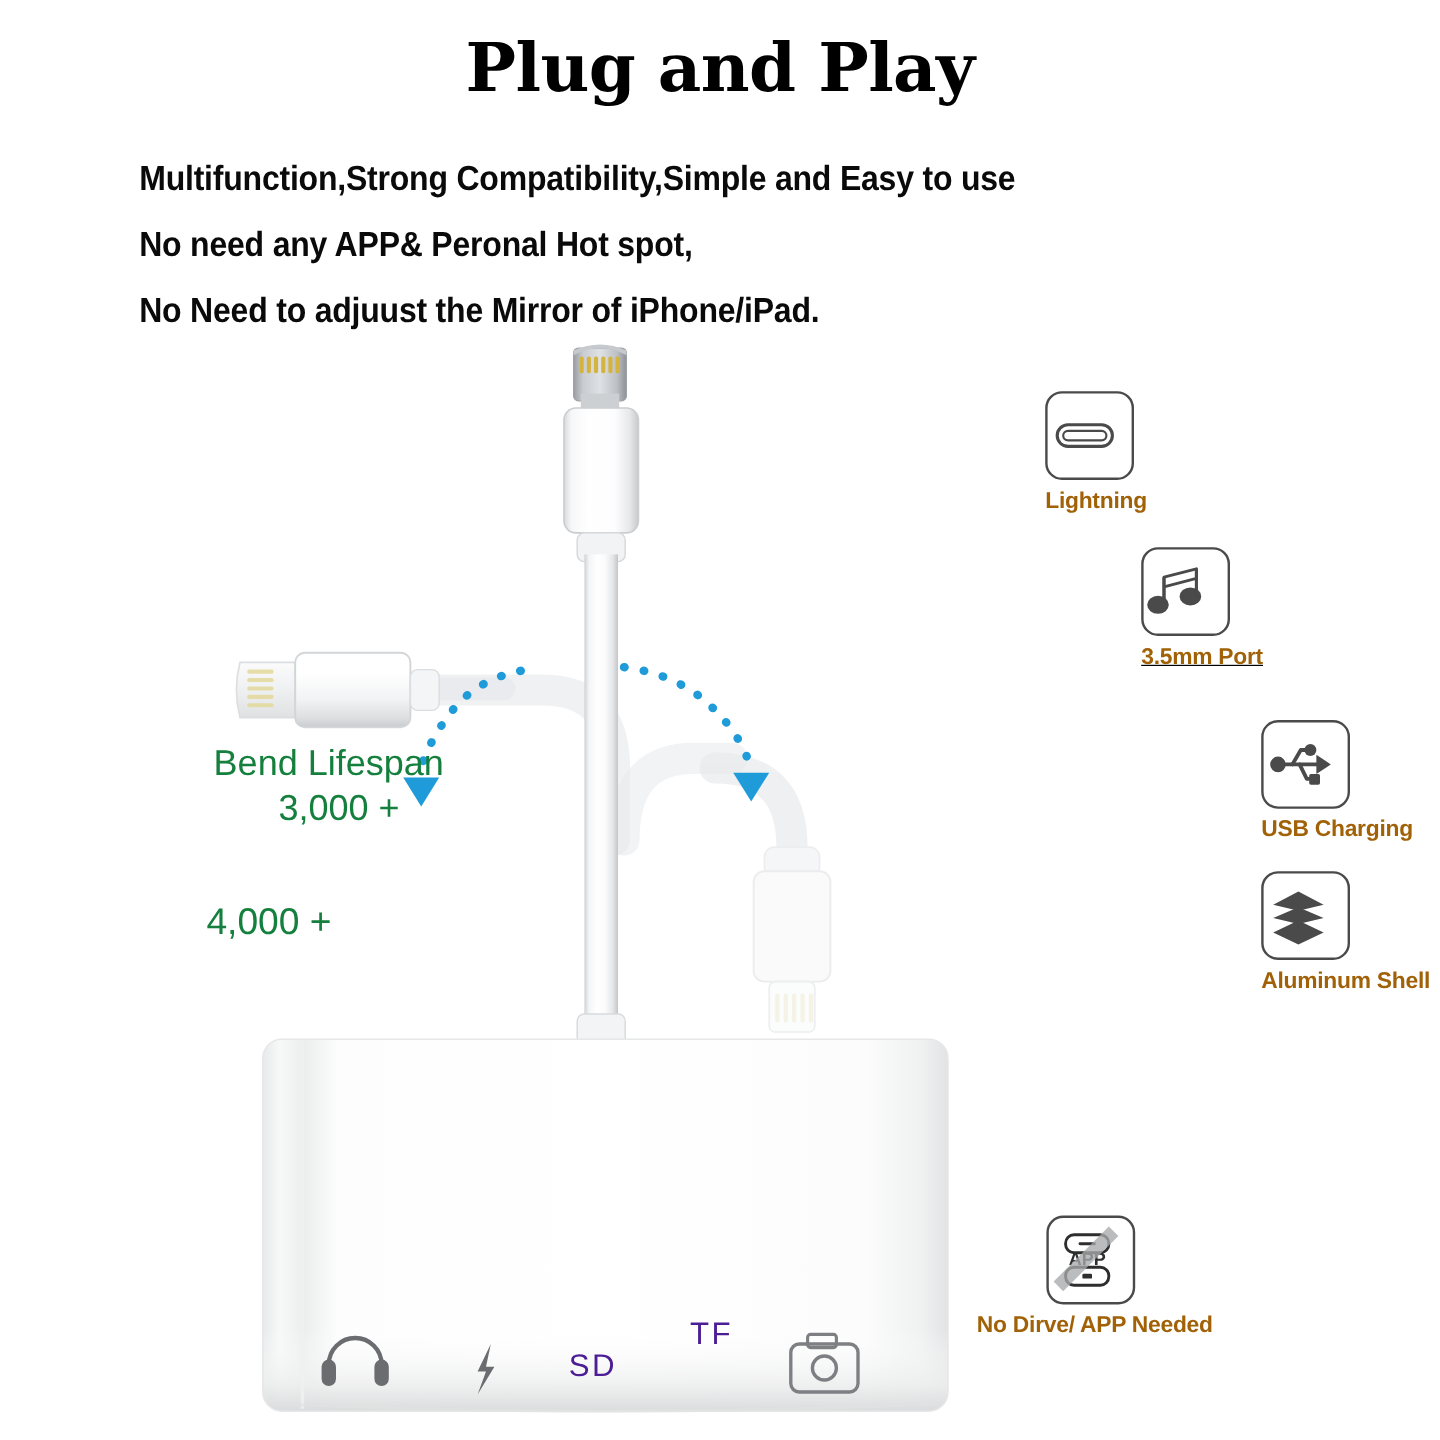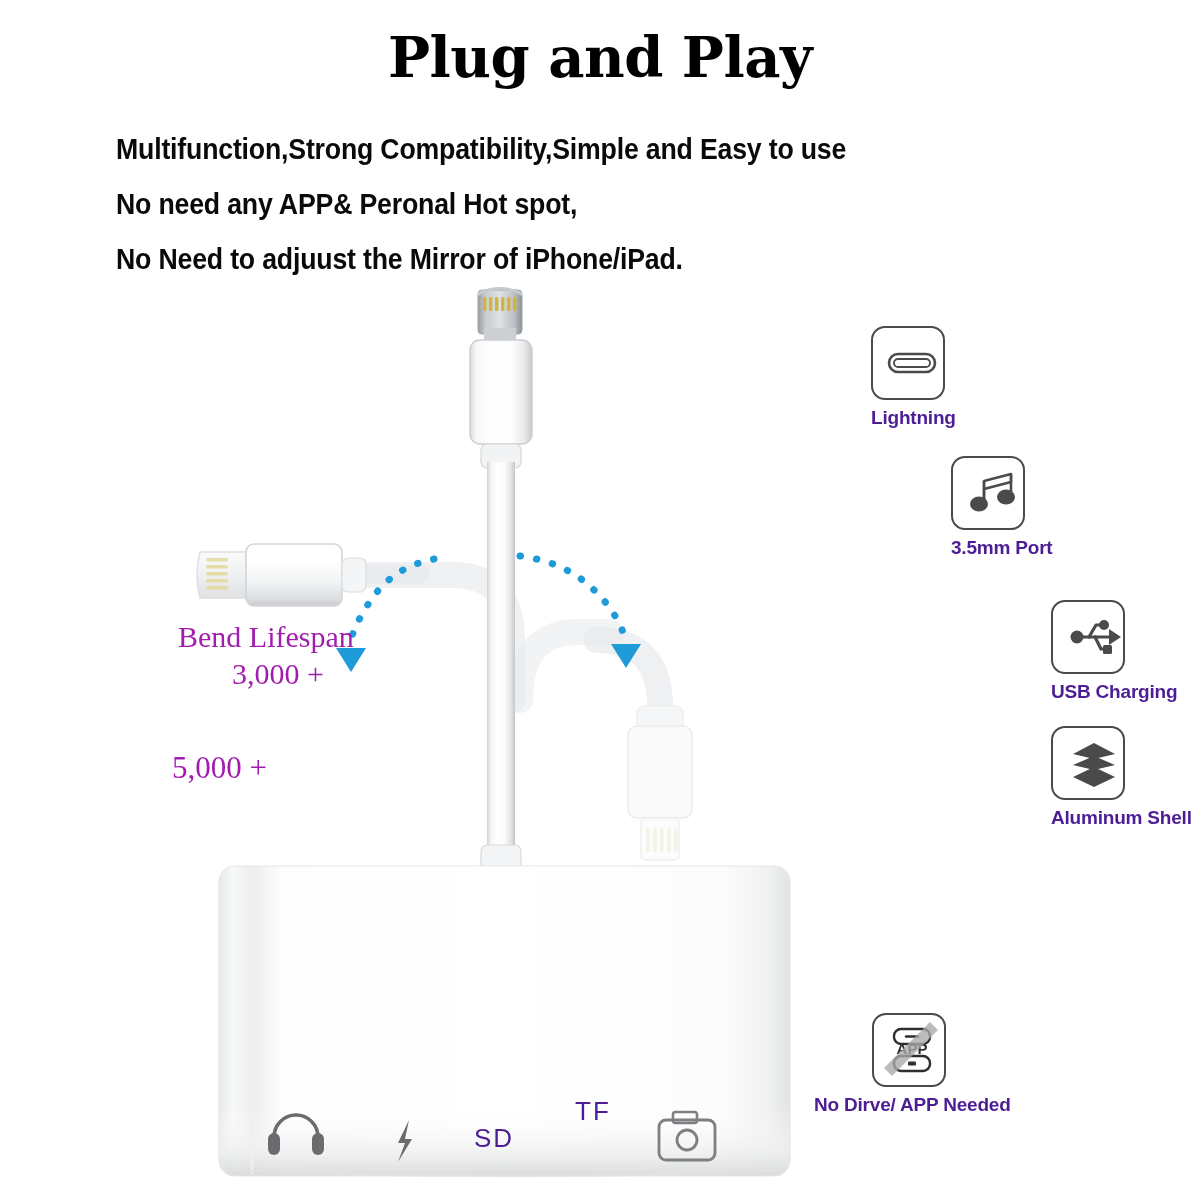--- a/index.html
+++ b/index.html
@@ -46,24 +46,24 @@
     transform-origin: left center;
     letter-spacing: -0.2px;
   }
   .subline.l1 { top: 133px; }
   .subline.l2 { top: 188px; }
   .subline.l3 { top: 243px; }
 
   
   .bluetext {
     position: absolute;
-    font-family: Liberation Serif, serif;
+    font-family: Liberation Sans, sans-serif;
     font-weight: normal;
     font-size: 30px;
-    color: #a21caf;
+    color: #15803d;
     white-space: nowrap;
     text-align: center;
   }
   .bend-l1 { top: 620px; left: 178px; }
   .bend-l2 { top: 657px; left: 232px; }
   .ins-l1  { top: 712px; left: 8px;  font-size: 31px; }
   .ins-l2  { top: 750px; left: 172px; font-size: 31px; }
 
   
   #product { position: absolute; top: 0; left: 0; }
@@ -75,29 +75,29 @@
   }
   .fbox {
     width: 74px;
     height: 74px;
     border: 2.5px solid #4a4a4a;
     border-radius: 14px;
     background: #ffffff;
     box-sizing: border-box;
     display: flex;
     align-items: center;
-    justify-content: flex-end;
+    justify-content: flex-start;
     position: relative;
   }
   .flabel {
     margin-top: 7px;
     font-family: "Liberation Sans", sans-serif;
     font-weight: bold;
     font-size: 19px;
-    color: #4c1d95;
+    color: #a16207;
     white-space: nowrap;
     letter-spacing: -0.2px;
   }
 
   
   .portlabel {
     position: absolute;
     font-family: "Liberation Sans", sans-serif;
     font-size: 26px;
     color: #4c1d95;
@@ -281,33 +281,33 @@
         <circle cx="687" cy="1140" r="10" fill="none" stroke="#7d7f82" stroke-width="2.8"></circle>
       </g>
     </g>
   </svg>
 
   <div class="portlabel" style="top:1123px; left:474px;">SD</div>
   <div class="portlabel" style="top:1096px; left:575px;">TF</div>
 
   <div class="bluetext bend-l1">Bend Lifespan</div>
   <div class="bluetext bend-l2">3,000 +</div>
-  <div class="bluetext ins-l2">5,000 +</div>
+  <div class="bluetext ins-l2">4,000 +</div>
 
   <div class="feature" style="top:326px; left:871px;">
     <div class="fbox">
       <svg width="62" height="62" viewBox="0 0 62 62" aria-hidden="true">
         <rect x="8" y="22" width="46" height="18" rx="9" fill="none" stroke="#4a4a4a" stroke-width="2.6"></rect>
         <rect x="13" y="27" width="36" height="8" rx="4" fill="none" stroke="#4a4a4a" stroke-width="1.8"></rect>
       </svg>
     </div>
     <div class="flabel">Lightning</div>
   </div>
 
-  <div class="feature" style="top:456px; left:951px;">
+  <div class="feature" style="top:456px; left:951px;text-decoration:underline;">
     <div class="fbox">
       <svg width="56" height="56" viewBox="0 0 56 56" aria-hidden="true">
         <path d="M17 38 L17 16 L44 9 L44 17 L17 24 Z" fill="none" stroke="#4a4a4a" stroke-width="2.4" stroke-linejoin="round"></path>
         <ellipse cx="12" cy="39" rx="9" ry="7.5" fill="#4a4a4a"></ellipse>
         <ellipse cx="39" cy="32" rx="9" ry="7.5" fill="#4a4a4a"></ellipse>
         <line x1="17" y1="16" x2="17" y2="38" stroke="#4a4a4a" stroke-width="2.6"></line>
         <line x1="44" y1="9" x2="44" y2="31" stroke="#4a4a4a" stroke-width="2.6"></line>
       </svg>
     </div>
     <div class="flabel">3.5mm Port</div>

